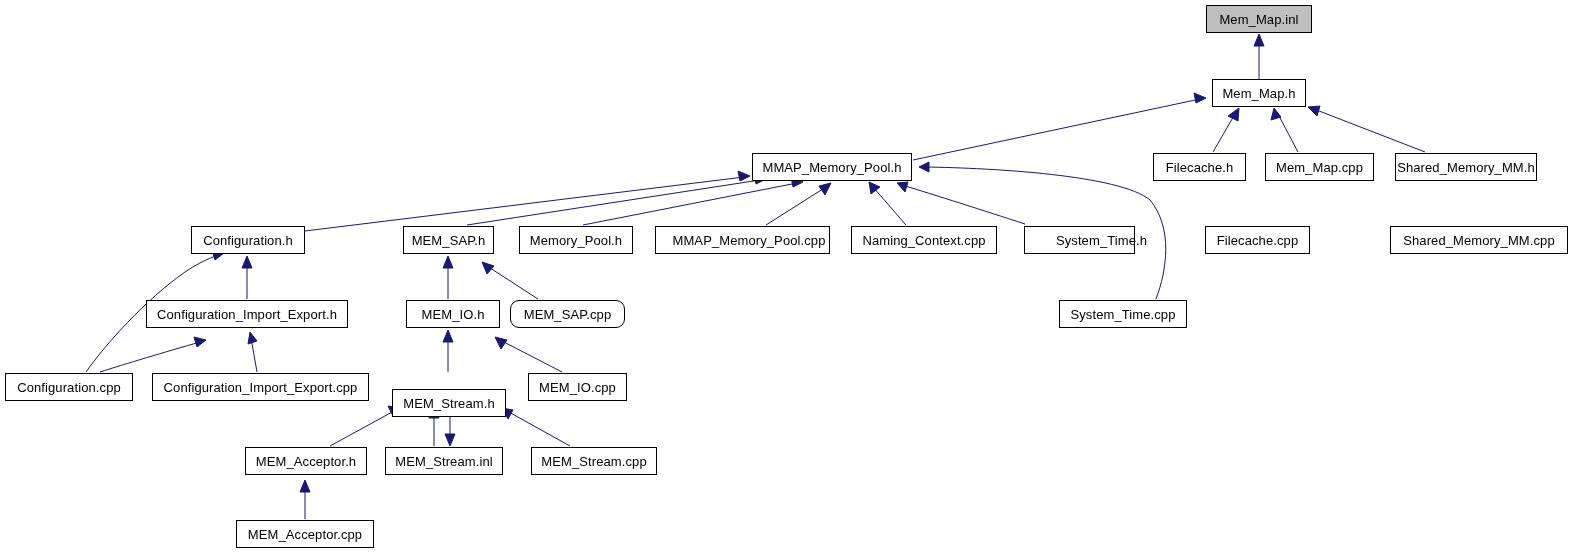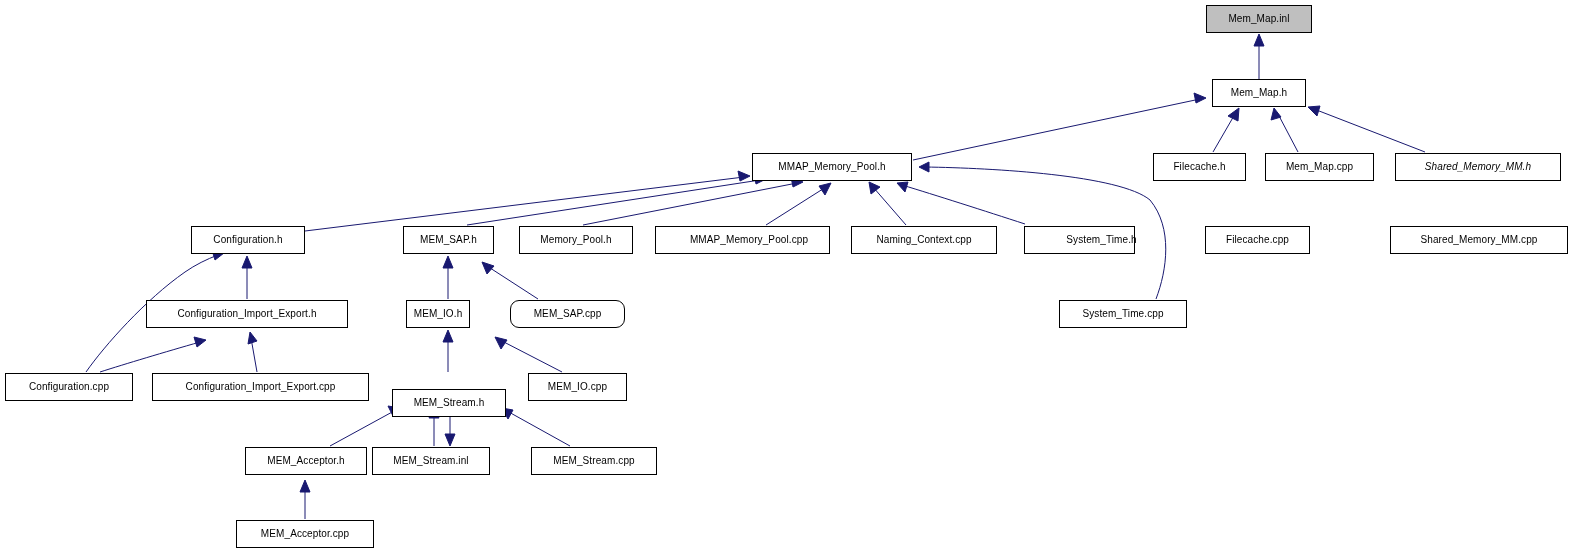--- a/index.html
+++ b/index.html
@@ -22,21 +22,21 @@
     width: 1593px;
     height: 560px;
     pointer-events: none;
   }
   .node {
     position: absolute;
     box-sizing: border-box;
     border: 1px solid #000000;
     background: #ffffff;
     color: #000000;
-    font-size: 10px;
+    font-size: 13px;
     line-height: 1;
     display: flex;
     align-items: center;
     justify-content: center;
     white-space: nowrap;
     letter-spacing: 0.1px;
     height: 28px;
   }
   .node.highlight {
     background: #bfbfbf;
@@ -167,21 +167,21 @@
       </div>
       <div class="node" style="left: 752px; top: 153px; width: 160px;">
         <span>MMAP_Memory_Pool.h</span>
       </div>
       <div class="node" style="left: 1153px; top: 153px; width: 93px;">
         <span>Filecache.h</span>
       </div>
       <div class="node" style="left: 1265px; top: 153px; width: 109px;">
         <span>Mem_Map.cpp</span>
       </div>
-      <div class="node" style="left: 1395px; top: 153px; width: 166px; font-style: italic;">
+      <div class="node" style="left: 1395px; top: 153px; width: 142px;">
         <span>Shared_Memory_MM.h</span>
       </div>
       <div class="node" style="left: 191px; top: 226px; width: 114px;">
         <span>Configuration.h</span>
       </div>
       <div class="node" style="left: 403px; top: 226px; width: 91px;">
         <span>MEM_SAP.h</span>
       </div>
       <div class="node" style="left: 519px; top: 226px; width: 114px;">
         <span>Memory_Pool.h</span>
@@ -197,21 +197,21 @@
       </div>
       <div class="node" style="left: 1205px; top: 226px; width: 105px;">
         <span>Filecache.cpp</span>
       </div>
       <div class="node" style="left: 1390px; top: 226px; width: 178px;">
         <span>Shared_Memory_MM.cpp</span>
       </div>
       <div class="node" style="left: 146px; top: 300px; width: 202px;">
         <span>Configuration_Import_Export.h</span>
       </div>
-      <div class="node" style="left: 406px; top: 300px; width: 64px;">
+      <div class="node" style="left: 406px; top: 300px; width: 94px;">
         <span>MEM_IO.h</span>
       </div>
       <div class="node" style="left: 510px; top: 300px; width: 115px; border-radius: 9px;">
         <span>MEM_SAP.cpp</span>
       </div>
       <div class="node" style="left: 1059px; top: 300px; width: 128px;">
         <span>System_Time.cpp</span>
       </div>
       <div class="node" style="left: 5px; top: 373px; width: 128px;">
         <span>Configuration.cpp</span>
@@ -221,21 +221,21 @@
       </div>
       <div class="node" style="left: 392px; top: 389px; width: 114px;">
         <span>MEM_Stream.h</span>
       </div>
       <div class="node" style="left: 528px; top: 373px; width: 99px; align-items: center;">
         <span>MEM_IO.cpp</span>
       </div>
       <div class="node" style="left: 245px; top: 447px; width: 122px;">
         <span>MEM_Acceptor.h</span>
       </div>
-      <div class="node" style="left: 372px; top: 447px; width: 118px;">
+      <div class="node" style="left: 385px; top: 447px; width: 118px;">
         <span>MEM_Stream.inl</span>
       </div>
       <div class="node" style="left: 531px; top: 447px; width: 126px;">
         <span>MEM_Stream.cpp</span>
       </div>
       <div class="node" style="left: 236px; top: 520px; width: 138px;">
         <span>MEM_Acceptor.cpp</span>
       </div>
     </div>
 </div>

